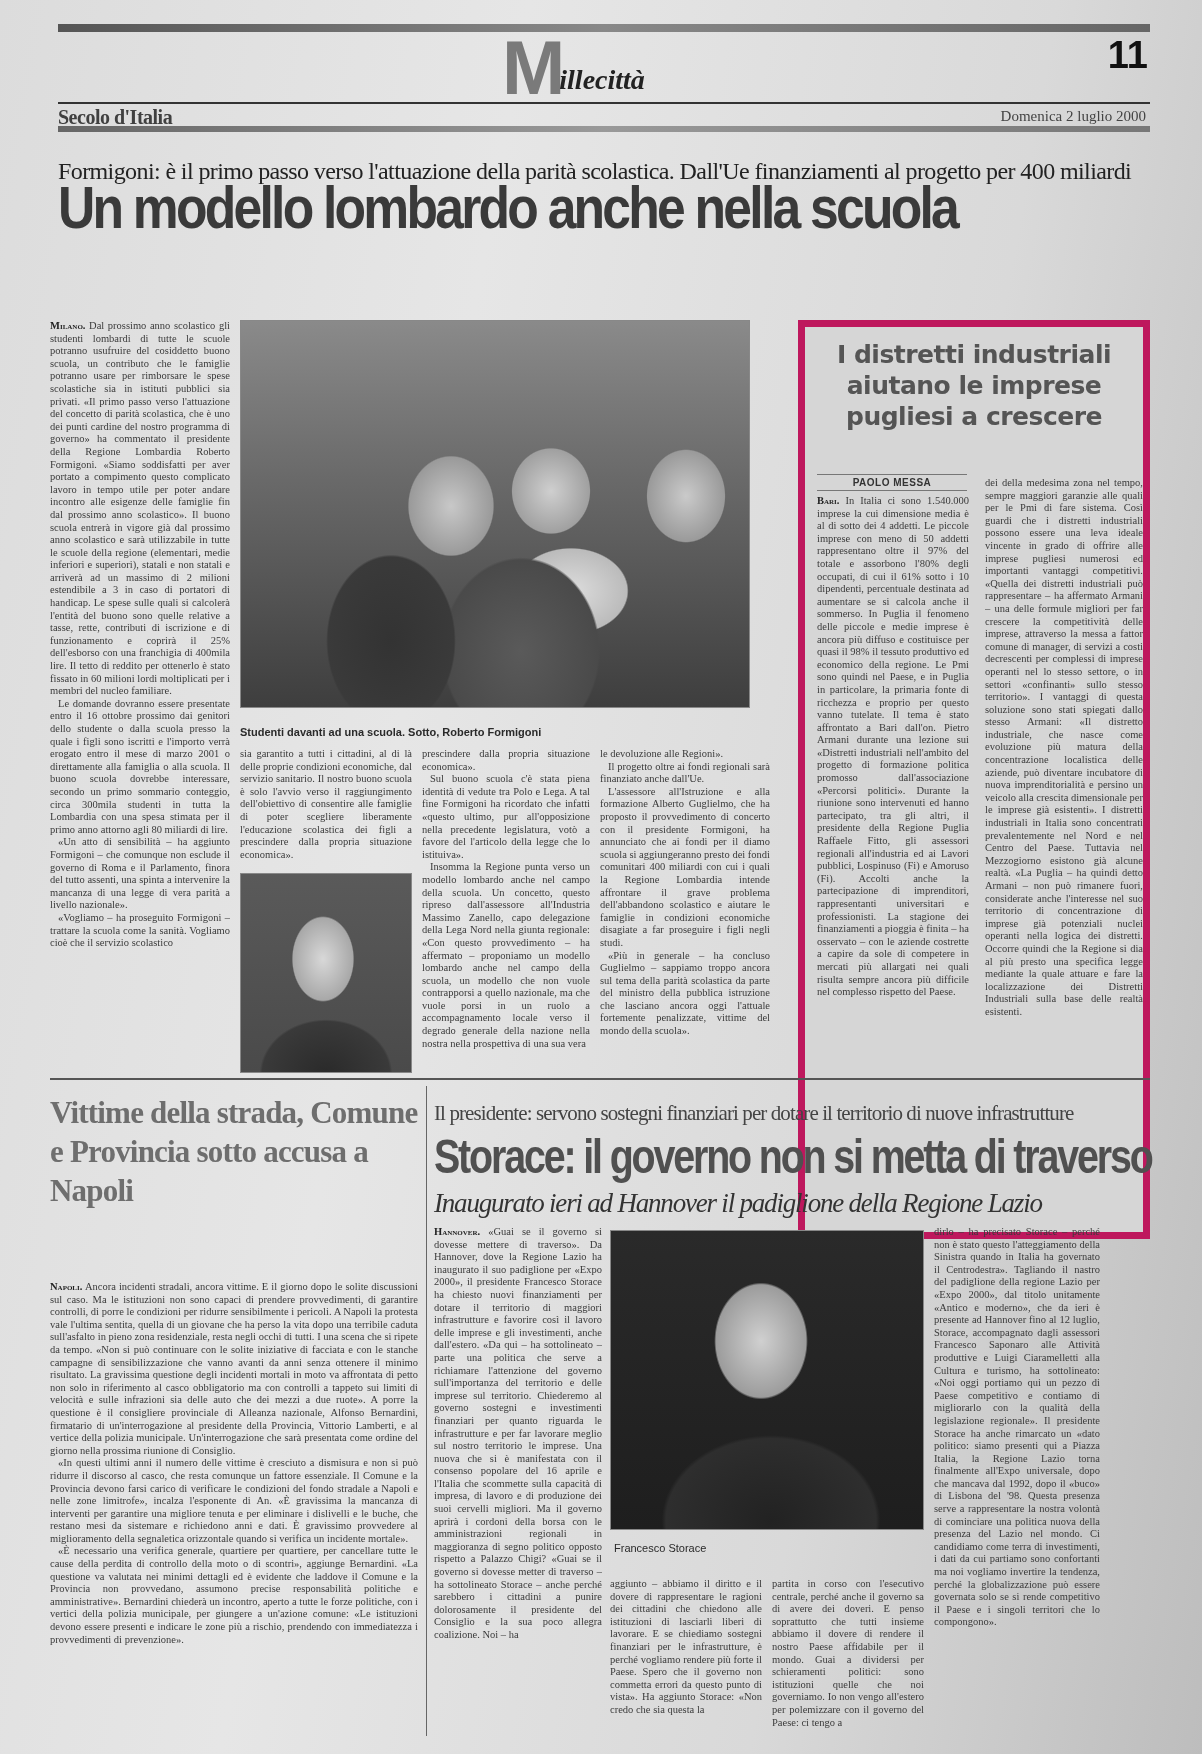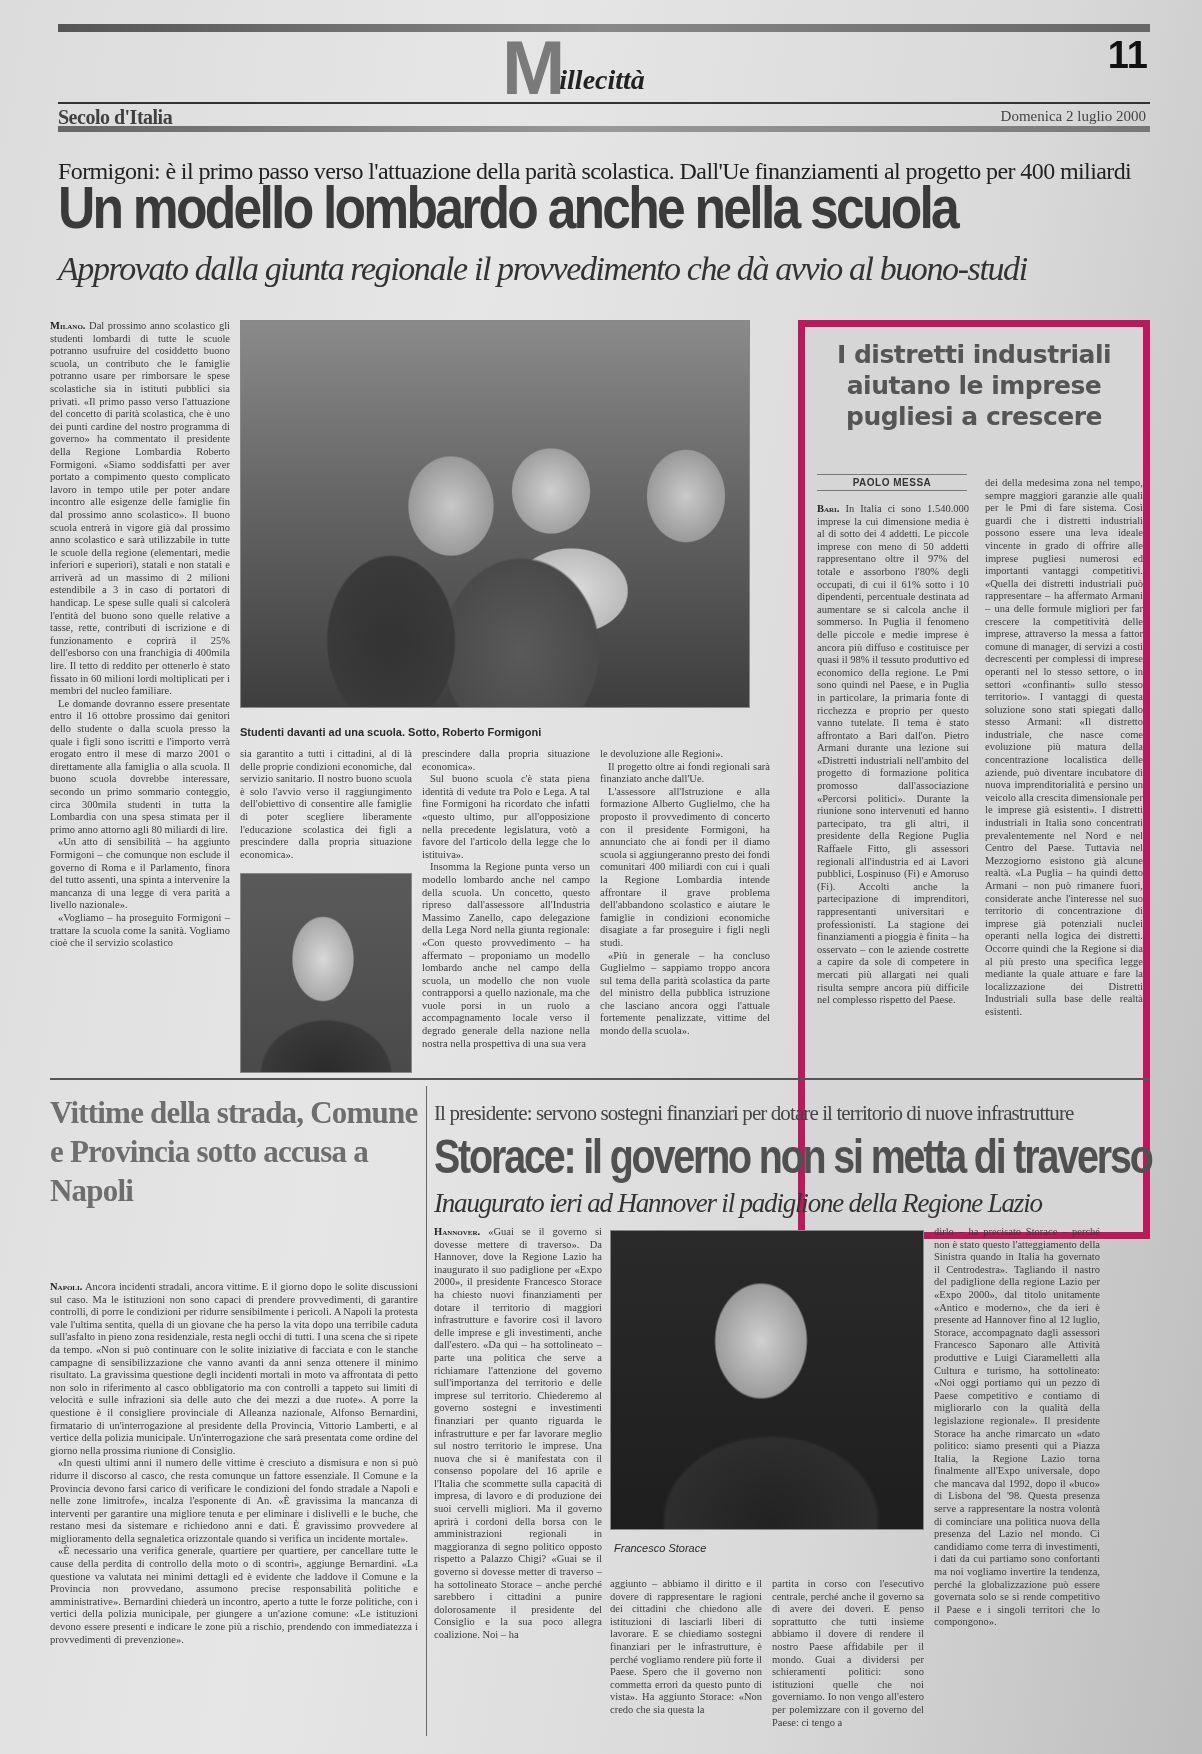--- a/index.html
+++ b/index.html
@@ -87,21 +87,20 @@
     <span class="rest">illecittà</span>
   </div>
   <div class="page-number">11</div>
   <div class="rule-mid"></div>
   <div class="paper-name">Secolo d'Italia</div>
   <div class="issue-date">Domenica 2 luglio 2000</div>
   <div class="rule-bot"></div>
 
   <div class="kicker">Formigoni: è il primo passo verso l'attuazione della parità scolastica. Dall'Ue finanziamenti al progetto per 400 miliardi</div>
   <div class="headline">Un modello lombardo anche nella scuola</div>
-  <div class="deck">Approvato dalla giunta regionale il provvedimento che dà avvio al buono-studi</div>
 
   <div class="col" style="left:0; top:302px; width:180px; height:755px;">
     <p><span class="dateline">Milano.</span> <span>Dal prossimo anno scolastico gli studenti lombardi di tutte le scuole potranno usufruire del cosiddetto buono scuola, un contributo che le famiglie potranno usare per rimborsare le spese scolastiche sia in istituti pubblici sia privati. «Il primo passo verso l'attuazione del concetto di parità scolastica, che è uno dei punti cardine del nostro programma di governo» ha commentato il presidente della Regione Lombardia Roberto Formigoni. «Siamo soddisfatti per aver portato a compimento questo complicato lavoro in tempo utile per poter andare incontro alle esigenze delle famiglie fin dal prossimo anno scolastico». Il buono scuola entrerà in vigore già dal prossimo anno scolastico e sarà utilizzabile in tutte le scuole della regione (elementari, medie inferiori e superiori), statali e non statali e arriverà ad un massimo di 2 milioni estendibile a 3 in caso di portatori di handicap. Le spese sulle quali si calcolerà l'entità del buono sono quelle relative a tasse, rette, contributi di iscrizione e di funzionamento e coprirà il 25% dell'esborso con una franchigia di 400mila lire. Il tetto di reddito per ottenerlo è stato fissato in 60 milioni lordi moltiplicati per i membri del nucleo familiare.</span></p>
     <p>Le domande dovranno essere presentate entro il 16 ottobre prossimo dai genitori dello studente o dalla scuola presso la quale i figli sono iscritti e l'importo verrà erogato entro il mese di marzo 2001 o direttamente alla famiglia o alla scuola. Il buono scuola dovrebbe interessare, secondo un primo sommario conteggio, circa 300mila studenti in tutta la Lombardia con una spesa stimata per il primo anno attorno agli 80 miliardi di lire.</p>
     <p>«Un atto di sensibilità – ha aggiunto Formigoni – che comunque non esclude il governo di Roma e il Parlamento, finora del tutto assenti, una spinta a intervenire la mancanza di una legge di vera parità a livello nazionale».</p>
     <p>«Vogliamo – ha proseguito Formigoni – trattare la scuola come la sanità. Vogliamo cioè che il servizio scolastico</p>
   </div>
 
   <div class="photo photo-students"></div>
   <div class="caption" style="left:190px; top:708px;">Studenti davanti ad una scuola. Sotto, Roberto Formigoni</div>
@@ -120,21 +119,21 @@
   <div class="col" style="left:550px; top:730px; width:170px; height:325px;">
     <p>le devoluzione alle Regioni».</p>
     <p>Il progetto oltre ai fondi regionali sarà finanziato anche dall'Ue.</p>
     <p>L'assessore all'Istruzione e alla formazione Alberto Guglielmo, che ha proposto il provvedimento di concerto con il presidente Formigoni, ha annunciato che ai fondi per il diamo scuola si aggiungeranno presto dei fondi comunitari 400 miliardi con cui i quali la Regione Lombardia intende affrontare il grave problema dell'abbandono scolastico e aiutare le famiglie in condizioni economiche disagiate a far proseguire i figli negli studi.</p>
     <p>«Più in generale – ha concluso Guglielmo – sappiamo troppo ancora sul tema della parità scolastica da parte del ministro della pubblica istruzione che lasciano ancora oggi l'attuale fortemente penalizzate, vittime del mondo della scuola».</p>
   </div>
 
   <div class="sidebar-box">
     <div class="sidebar-title">I distretti industriali aiutano le imprese pugliesi a crescere</div>
     <div class="sidebar-byline">PAOLO MESSA</div>
-    <div class="col" style="left:12px; top:168px; width:152px; height:565px;margin-top:8px;">
+    <div class="col" style="left:12px; top:168px; width:152px; height:565px;">
       <p><span class="dateline">Bari.</span> <span>In Italia ci sono 1.540.000 imprese la cui dimensione media è al di sotto dei 4 addetti. Le piccole imprese con meno di 50 addetti rappresentano oltre il 97% del totale e assorbono l'80% degli occupati, di cui il 61% sotto i 10 dipendenti, percentuale destinata ad aumentare se si calcola anche il sommerso. In Puglia il fenomeno delle piccole e medie imprese è ancora più diffuso e costituisce per quasi il 98% il tessuto produttivo ed economico della regione. Le Pmi sono quindi nel Paese, e in Puglia in particolare, la primaria fonte di ricchezza e proprio per questo vanno tutelate. Il tema è stato affrontato a Bari dall'on. Pietro Armani durante una lezione sui «Distretti industriali nell'ambito del progetto di formazione politica promosso dall'associazione «Percorsi politici». Durante la riunione sono intervenuti ed hanno partecipato, tra gli altri, il presidente della Regione Puglia Raffaele Fitto, gli assessori regionali all'industria ed ai Lavori pubblici, Lospinuso (Fi) e Amoruso (Fi). Accolti anche la partecipazione di imprenditori, rappresentanti universitari e professionisti. La stagione dei finanziamenti a pioggia è finita – ha osservato – con le aziende costrette a capire da sole di competere in mercati più allargati nei quali risulta sempre ancora più difficile nel complesso rispetto del Paese.</span></p>
     </div>
     <div class="col" style="left:180px; top:150px; width:158px; height:583px;">
       <p>dei della medesima zona nel tempo, sempre maggiori garanzie alle quali per le Pmi di fare sistema. Così guardi che i distretti industriali possono essere una leva ideale vincente in grado di offrire alle imprese pugliesi numerosi ed importanti vantaggi competitivi. «Quella dei distretti industriali può rappresentare – ha affermato Armani – una delle formule migliori per far crescere la competitività delle imprese, attraverso la messa a fattor comune di manager, di servizi a costi decrescenti per complessi di imprese operanti nel lo stesso settore, o in settori «confinanti» sullo stesso territorio». I vantaggi di questa soluzione sono stati spiegati dallo stesso Armani: «Il distretto industriale, che nasce come evoluzione più matura della concentrazione localistica delle aziende, può diventare incubatore di nuova imprenditorialità e persino un veicolo alla crescita dimensionale per le imprese già esistenti». I distretti industriali in Italia sono concentrati prevalentemente nel Nord e nel Centro del Paese. Tuttavia nel Mezzogiorno esistono già alcune realtà. «La Puglia – ha quindi detto Armani – non può rimanere fuori, considerate anche l'interesse nel suo territorio di concentrazione di imprese già potenziali nuclei operanti nella logica dei distretti. Occorre quindi che la Regione si dia al più presto una specifica legge mediante la quale attuare e fare la localizzazione dei Distretti Industriali sulla base delle realtà esistenti.</p>
     </div>
   </div>
 
   <div class="rule-section"></div>
 
   <div class="napoli-head">Vittime della strada, Comune e Provincia sotto accusa a Napoli</div>
@@ -147,21 +146,21 @@
 
   <div class="storace-kicker">Il presidente: servono sostegni finanziari per dotare il territorio di nuove infrastrutture</div>
   <div class="storace-head">Storace: il governo non si metta di traverso</div>
   <div class="storace-deck">Inaugurato ieri ad Hannover il padiglione della Regione Lazio</div>
 
   <div class="col" style="left:384px; top:1208px; width:168px; height:500px;">
     <p><span class="dateline">Hannover.</span> <span>«Guai se il governo si dovesse mettere di traverso». Da Hannover, dove la Regione Lazio ha inaugurato il suo padiglione per «Expo 2000», il presidente Francesco Storace ha chiesto nuovi finanziamenti per dotare il territorio di maggiori infrastrutture e favorire così il lavoro delle imprese e gli investimenti, anche dall'estero. «Da qui – ha sottolineato – parte una politica che serve a richiamare l'attenzione del governo sull'importanza del territorio e delle imprese sul territorio. Chiederemo al governo sostegni e investimenti finanziari per quanto riguarda le infrastrutture e per far lavorare meglio sul nostro territorio le imprese. Una nuova che si è manifestata con il consenso popolare del 16 aprile e l'Italia che scommette sulla capacità di impresa, di lavoro e di produzione dei suoi cervelli migliori. Ma il governo aprirà i cordoni della borsa con le amministrazioni regionali in maggioranza di segno politico opposto rispetto a Palazzo Chigi? «Guai se il governo si dovesse metter di traverso – ha sottolineato Storace – anche perché sarebbero i cittadini a punire dolorosamente il presidente del Consiglio e la sua poco allegra coalizione. Noi – ha</span></p>
   </div>
 
   <div class="photo photo-storace"></div>
-  <div class="caption" style="left:564px; top:1524px; font-weight:normal;font-style:italic;">Francesco Storace</div>
+  <div class="caption" style="left:564px; top:1524px; font-weight:normal;">Francesco Storace</div>
 
   <div class="col" style="left:560px; top:1560px; width:152px; height:150px;">
     <p>aggiunto – abbiamo il diritto e il dovere di rappresentare le ragioni dei cittadini che chiedono alle istituzioni di lasciarli liberi di lavorare. E se chiediamo sostegni finanziari per le infrastrutture, è perché vogliamo rendere più forte il Paese. Spero che il governo non commetta errori da questo punto di vista». Ha aggiunto Storace: «Non credo che sia questa la</p>
   </div>
   <div class="col" style="left:722px; top:1560px; width:152px; height:150px;">
     <p>partita in corso con l'esecutivo centrale, perché anche il governo sa di avere dei doveri. E penso soprattutto che tutti insieme abbiamo il dovere di rendere il nostro Paese affidabile per il mondo. Guai a dividersi per schieramenti politici: sono istituzioni quelle che noi governiamo. Io non vengo all'estero per polemizzare con il governo del Paese: ci tengo a</p>
   </div>
   <div class="col" style="left:884px; top:1208px; width:166px; height:500px;">
     <p>dirlo – ha precisato Storace – perché non è stato questo l'atteggiamento della Sinistra quando in Italia ha governato il Centrodestra». Tagliando il nastro del padiglione della regione Lazio per «Expo 2000», dal titolo unitamente «Antico e moderno», che da ieri è presente ad Hannover fino al 12 luglio, Storace, accompagnato dagli assessori Francesco Saponaro alle Attività produttive e Luigi Ciaramelletti alla Cultura e turismo, ha sottolineato: «Noi oggi portiamo qui un pezzo di Paese competitivo e contiamo di migliorarlo con la qualità della legislazione regionale». Il presidente Storace ha anche rimarcato un «dato politico: siamo presenti qui a Piazza Italia, la Regione Lazio torna finalmente all'Expo universale, dopo che mancava dal 1992, dopo il «buco» di Lisbona del '98. Questa presenza serve a rappresentare la nostra volontà di cominciare una politica nuova della presenza del Lazio nel mondo. Ci candidiamo come terra di investimenti, i dati da cui partiamo sono confortanti ma noi vogliamo invertire la tendenza, perché la globalizzazione può essere governata solo se si rende competitivo il Paese e i singoli territori che lo compongono».</p>
   </div>

